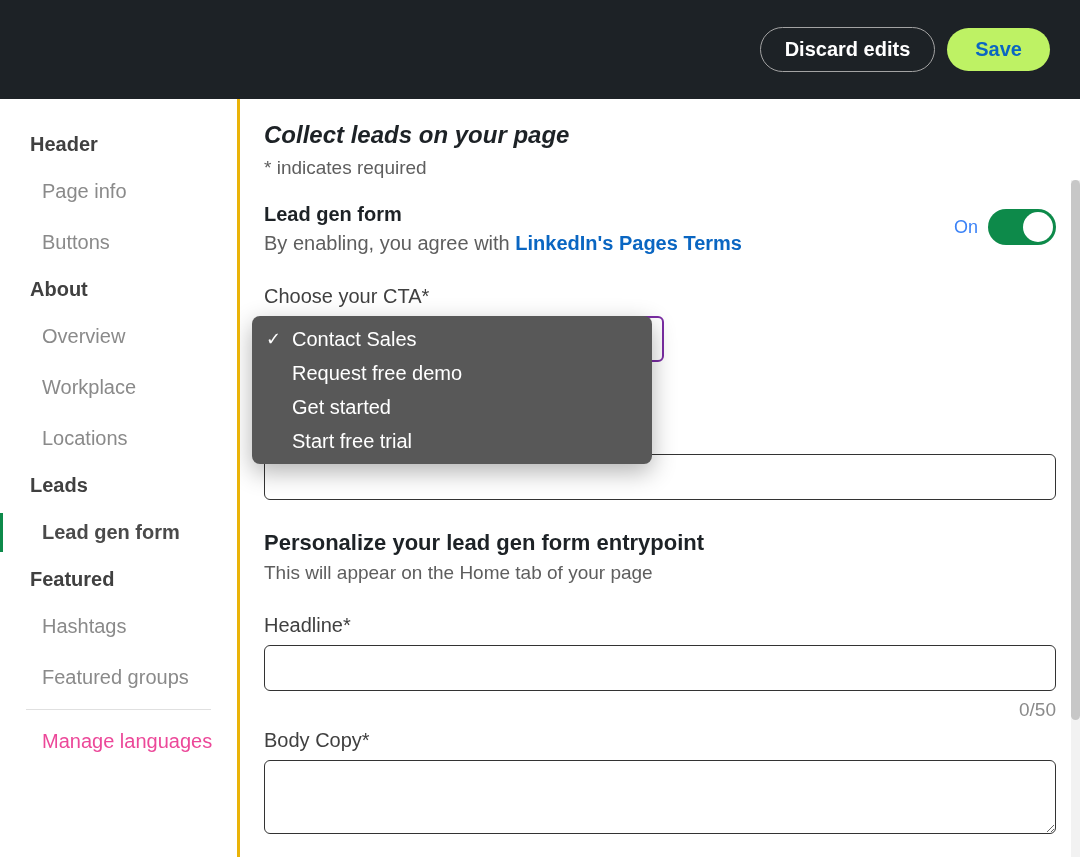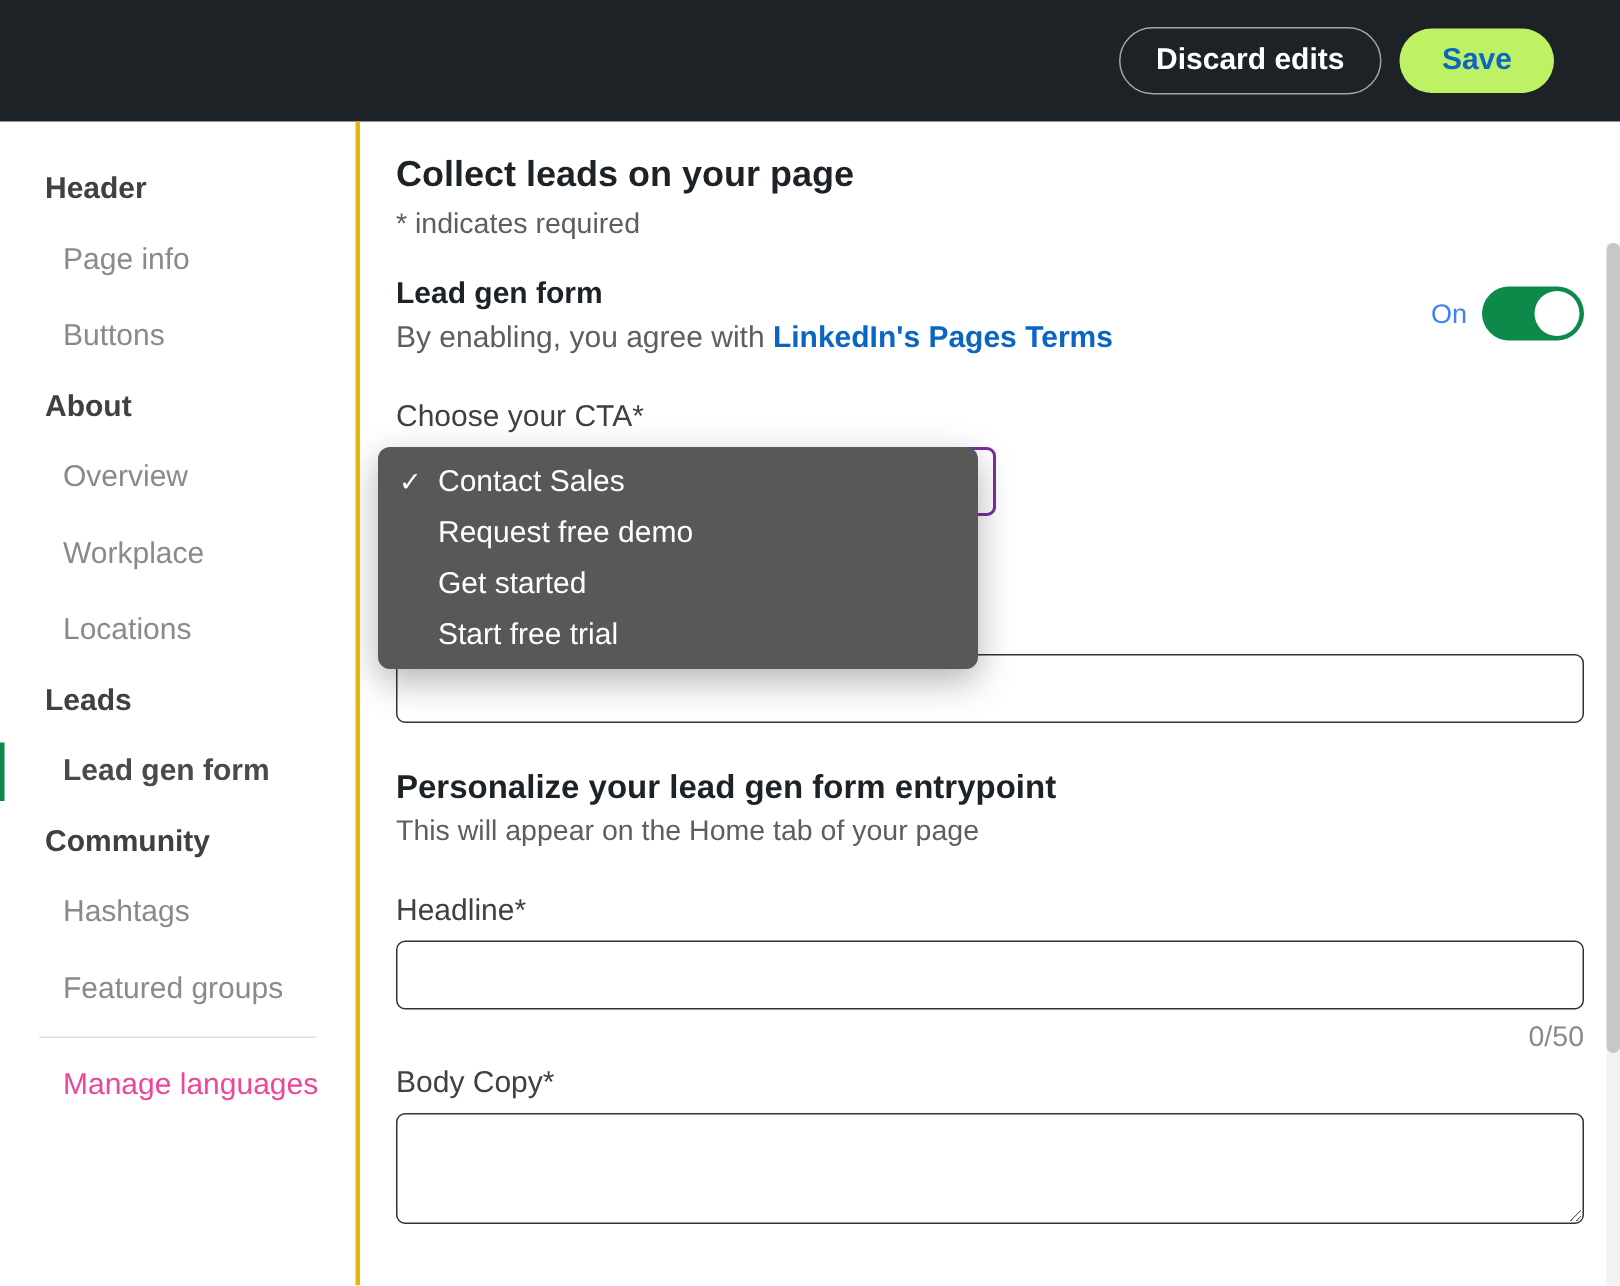--- a/index.html
+++ b/index.html
@@ -1,29 +1,29 @@
 <!DOCTYPE html>
 <html><head>
 <meta charset="utf-8">
 <style>
   * { box-sizing: border-box; margin: 0; padding: 0; }
   html, body { width: 1080px; height: 857px; font-family: -apple-system, BlinkMacSystemFont, "Segoe UI", Helvetica, Arial, sans-serif; overflow: hidden; background: #fff; color: #1d2226; }
-  .topbar { height: 81px; background: #1d2226; display: flex; justify-content: flex-end; align-items: center; padding-right: 44px; gap: 12px; }
+  .topbar { height: 99px; background: #1d2226; display: flex; justify-content: flex-end; align-items: center; padding-right: 30px; gap: 12px; }
   .btn-discard { background: transparent; color: #fff; border: 1.5px solid #a3a3a3; border-radius: 28px; font-size: 20px; font-weight: 600; padding: 10px 24px; cursor: pointer; }
   .btn-save { background: #bef264; color: #0a66c2; border: none; border-radius: 28px; font-size: 20px; font-weight: 600; padding: 10px 28px; cursor: pointer; }
   .body-wrap { display: flex; height: 776px; position: relative; }
   .sidebar { width: 240px; border-right: 3px solid #eab308; padding: 24px 0 0 0; }
   .sidebar .section-label { font-size: 20px; font-weight: 600; color: #404040; padding: 10px 0 10px 30px; }
   .sidebar .item { font-size: 20px; color: #8a8a8a; padding: 14px 0 14px 42px; cursor: pointer; font-weight: 500; }
   .sidebar .item.active { color: #4a4a4a; font-weight: 600; position: relative; }
   .sidebar .item.active::before { content: ""; position: absolute; left: 0; top: 6px; bottom: 6px; width: 3px; background: #0d8a4a; }
   .sidebar .divider { height: 1px; background: #e0e0e0; margin: 6px 26px 6px 26px; }
   .sidebar .manage { font-size: 20px; color: #ec4899; padding: 14px 0 14px 42px; font-weight: 500; cursor: pointer; }
   .main { flex: 1; padding: 22px 24px 0 24px; overflow: hidden; }
-  .page-title { font-size: 24px; font-weight: 700; margin-bottom: 8px; }
+  .page-title { font-size: 24px; font-weight: 700; margin-bottom: 8px; font-style: italic; }
   .page-desc { font-size: 20px; color: #5e5e5e; margin-bottom: 12px; }
   .req-note { font-size: 19px; color: #5e5e5e; margin-bottom: 24px; }
   .leadgen-row { display: flex; justify-content: space-between; align-items: flex-start; }
   .leadgen-left .subhead { font-size: 20px; font-weight: 600; margin-bottom: 6px; }
   .leadgen-left .terms-line { font-size: 20px; color: #5e5e5e; }
   .leadgen-left .terms-line a { color: #0a66c2; text-decoration: none; font-weight: 600; }
   .toggle-wrap { display: flex; align-items: center; gap: 10px; margin-top: 6px; }
   .toggle-label { font-size: 18px; color: #3b82f6; }
   .toggle { width: 68px; height: 36px; background: #0d8a4a; border-radius: 24px; position: relative; cursor: pointer; }
   .toggle .knob { position: absolute; right: 3px; top: 3px; width: 30px; height: 30px; background: #fff; border-radius: 50%; }
@@ -59,21 +59,21 @@
     <div class="item">Buttons</div>
 
     <div class="section-label">About</div>
     <div class="item">Overview</div>
     <div class="item">Workplace</div>
     <div class="item">Locations</div>
 
     <div class="section-label">Leads</div>
     <div class="item active">Lead gen form</div>
 
-    <div class="section-label">Community</div>
+    <div class="section-label">Featured</div>
     <div class="item">Hashtags</div>
     <div class="item">Featured groups</div>
 
     <div class="divider"></div>
     <div class="manage">Manage languages</div>
   </nav>
 
   <main class="main">
     <h1 class="page-title">Collect leads on your page</h1>
     <p class="req-note">*  indicates required</p>

